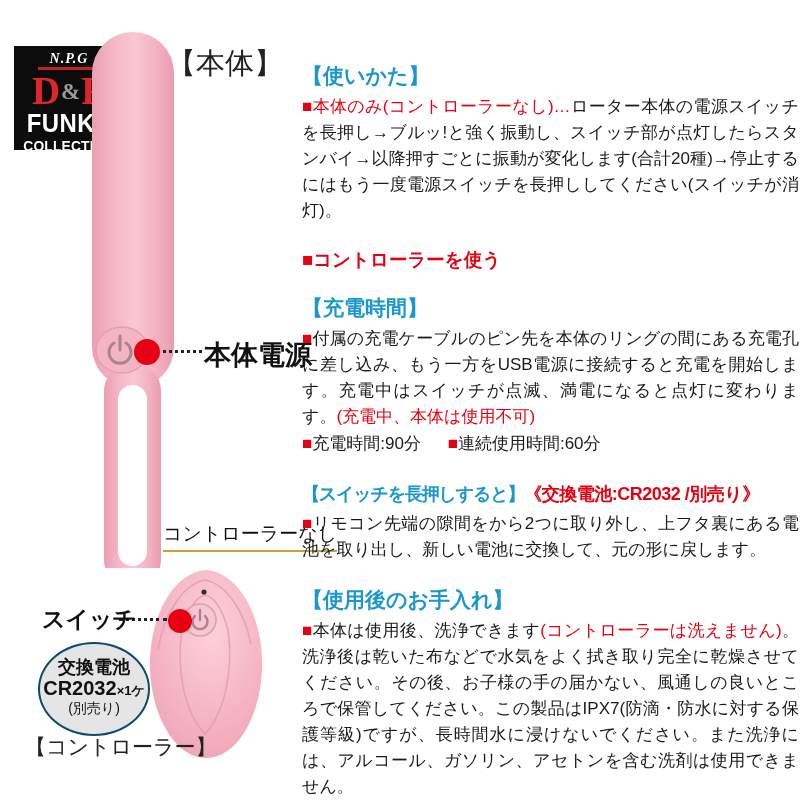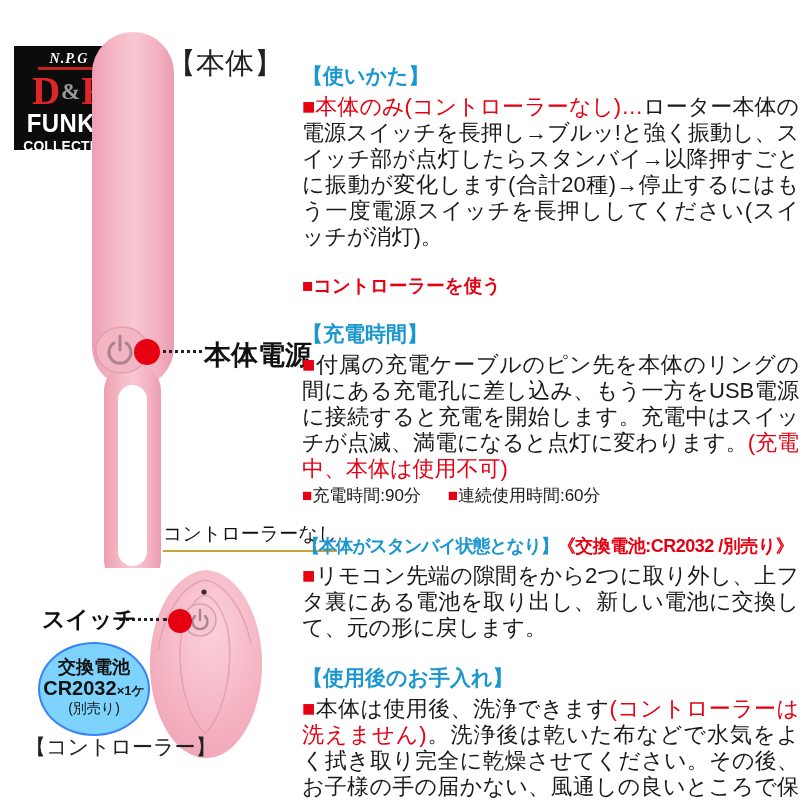--- a/index.html
+++ b/index.html
@@ -32,33 +32,33 @@
                  padding-bottom:3px; border-bottom:2px solid #c7a33d; }
   .controller-label { left:25px; top:733px; font-size:21px; color:#222; }
 
   .leader { height:0; border-top:3px dotted #222; }
   .leader-1 { left:163px; top:350px; width:39px; }
   .leader-2 { left:119px; top:618px; width:48px; }
   .red-dot { border-radius:50%; background:#e60012; }
   .red-dot-1 { left:134px; top:339px; width:26px; height:26px; }
   .red-dot-2 { left:168px; top:609px; width:24px; height:24px; }
 
-  .battery-badge { left:38px; top:642px; width:112px; height:94px; background:#7dd3fc;
-                   border:2px solid #3b82f6; border-radius:50%; text-align:center;
+  .battery-badge { left:38px; top:642px; width:112px; height:94px; background:#e5e5e5;
+                   border:2px solid #0c4a6e; border-radius:50%; text-align:center;
                    padding-top:13px; }
   .battery-title { font-size:18px; font-weight:800; line-height:20px; color:#111; }
   .battery-model { font-size:20px; font-weight:800; color:#111; }
   .battery-qty { font-size:13px; font-weight:600; color:#111; }
   .battery-note { font-size:14px; line-height:17px; color:#111; }
 
   
   .col { left:302px; top:39px; width:497px; }
   .h-blue { color:#1a97cf; font-size:21px; font-weight:800; line-height:24px; margin-bottom:6px; }
   .h-red  { color:#e60012; font-size:18.5px; font-weight:800; line-height:22px; margin-bottom:4px; }
-  .para { font-size:22px; line-height:26px; text-align:justify; color:#1a1a1a;
+  .para { font-size:17px; line-height:26px; text-align:justify; color:#1a1a1a;
           letter-spacing:0; }
   .rd { color:#e60012; }
   .bullet { color:#e60012; }
   .sec { margin-bottom:12px;margin-top:25px; }
   .times { font-size:17px; line-height:26px; margin-top:1px; }
   .times .t2 { margin-left:22px; }
   .h-row { white-space:nowrap; margin-bottom:5px; }
   .h-row .hb { color:#1a97cf; font-size:18px; font-weight:800; letter-spacing:-1.2px; }
   .h-row .hr { color:#e60012; font-size:18px; font-weight:800; letter-spacing:-0.5px; }
 </style>
@@ -146,21 +146,21 @@
     <div class="sec">
       <div class="h-blue">【充電時間】</div>
       <p class="para"><span class="bullet">■</span><span>付属の充電ケーブルのピン先を本体のリングの間にある充電孔に差し込み、もう一方をUSB電源に接続すると充電を開始します。充電中はスイッチが点滅、満電になると点灯に変わります。</span><span class="rd">(充電中、本体は使用不可)</span></p>
       <div class="times">
         <span><span class="bullet">■</span><span>充電時間:90分</span></span>
         <span class="t2"><span class="bullet">■</span><span>連続使用時間:60分</span></span>
       </div>
     </div>
 
     <div class="sec">
-      <div class="h-row"><span class="hb">【本体がスタンバイ状態となり】</span><span class="hr">《交換電池:CR2032 /別売り》</span></div>
+      <div class="h-row"><span class="hb">【スイッチを長押しすると】</span><span class="hr">《交換電池:CR2032 /別売り》</span></div>
       <p class="para"><span class="bullet">■</span><span>リモコン先端の隙間をから2つに取り外し、上フタ裏にある電池を取り出し、新しい電池に交換して、元の形に戻します。</span></p>
     </div>
 
     <div class="sec">
       <div class="h-blue">【使用後のお手入れ】</div>
       <p class="para"><span class="bullet">■</span><span>本体は使用後、洗浄できます</span><span class="rd">(コントローラーは洗えません)</span><span>。洗浄後は乾いた布などで水気をよく拭き取り完全に乾燥させてください。その後、お子様の手の届かない、風通しの良いところで保管してください。この製品はIPX7(防滴・防水に対する保護等級)ですが、長時間水に浸けないでください。また洗浄には、アルコール、ガソリン、アセトンを含む洗剤は使用できません。</span></p>
     </div>
 
   </div>
 </div>

